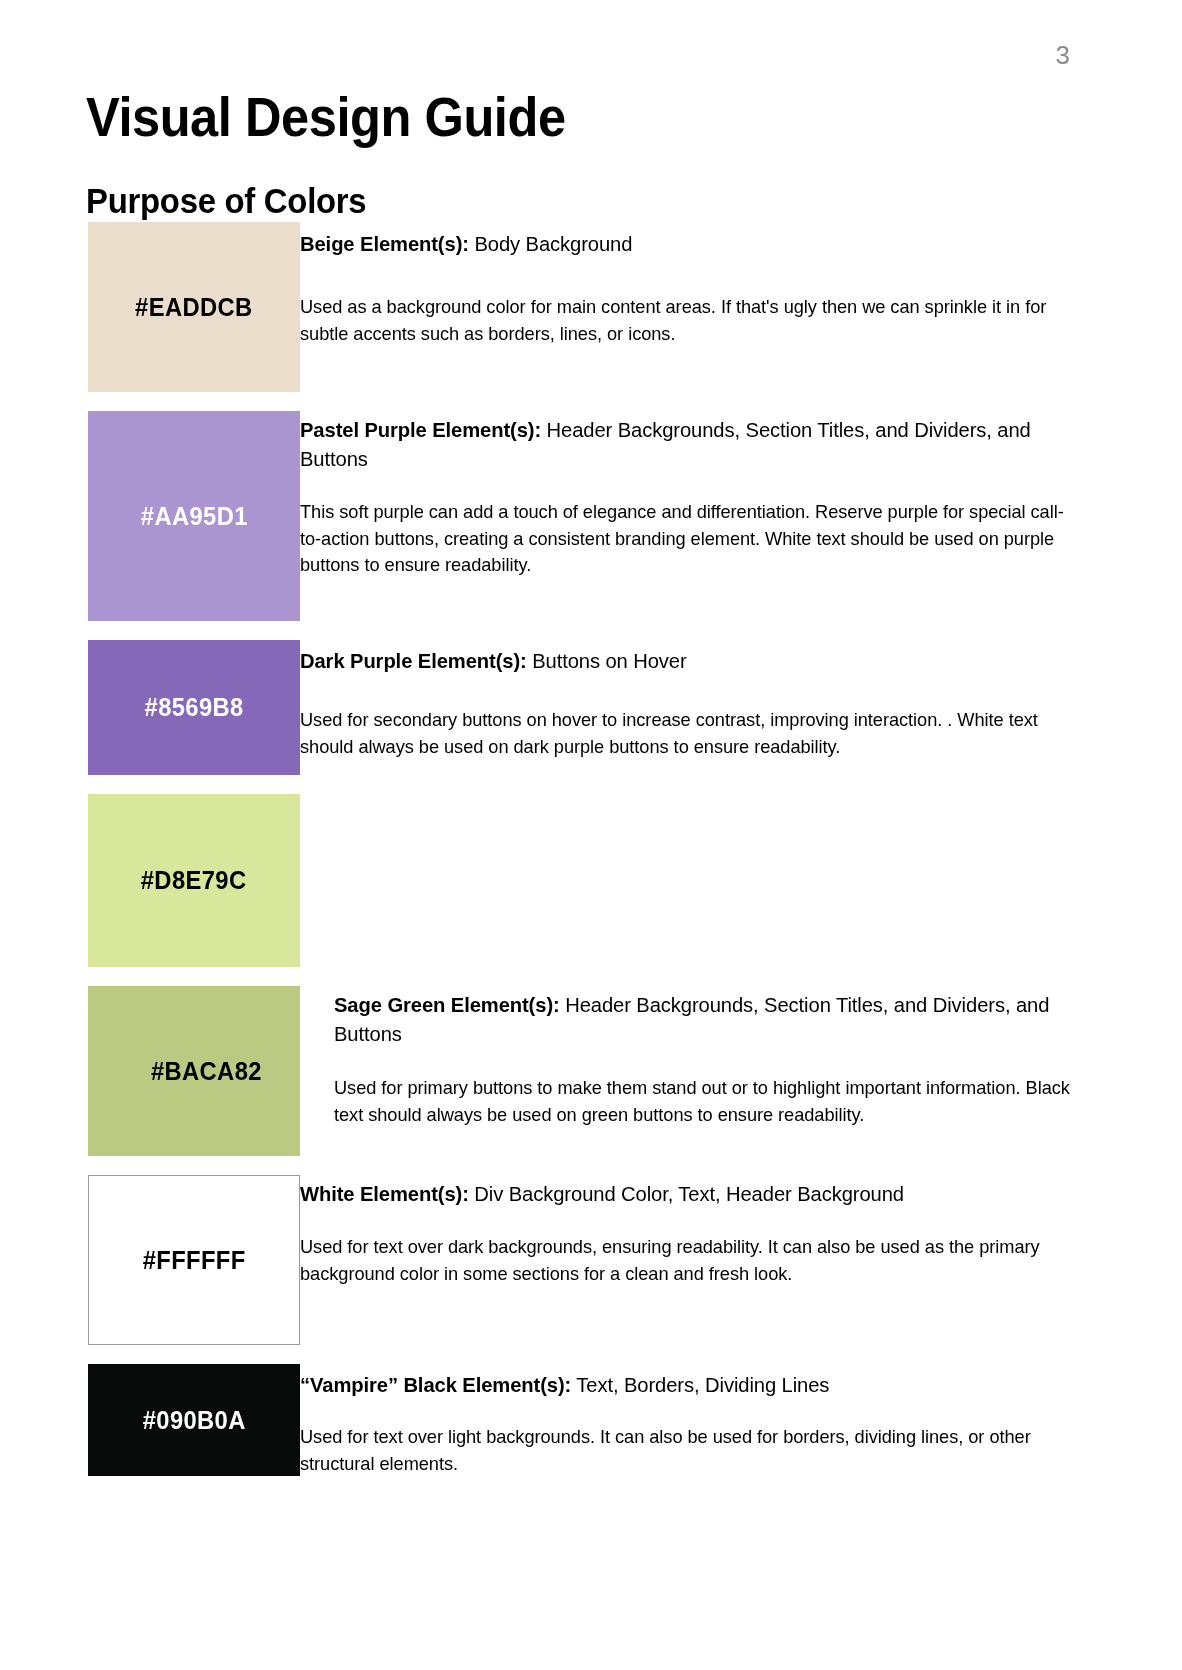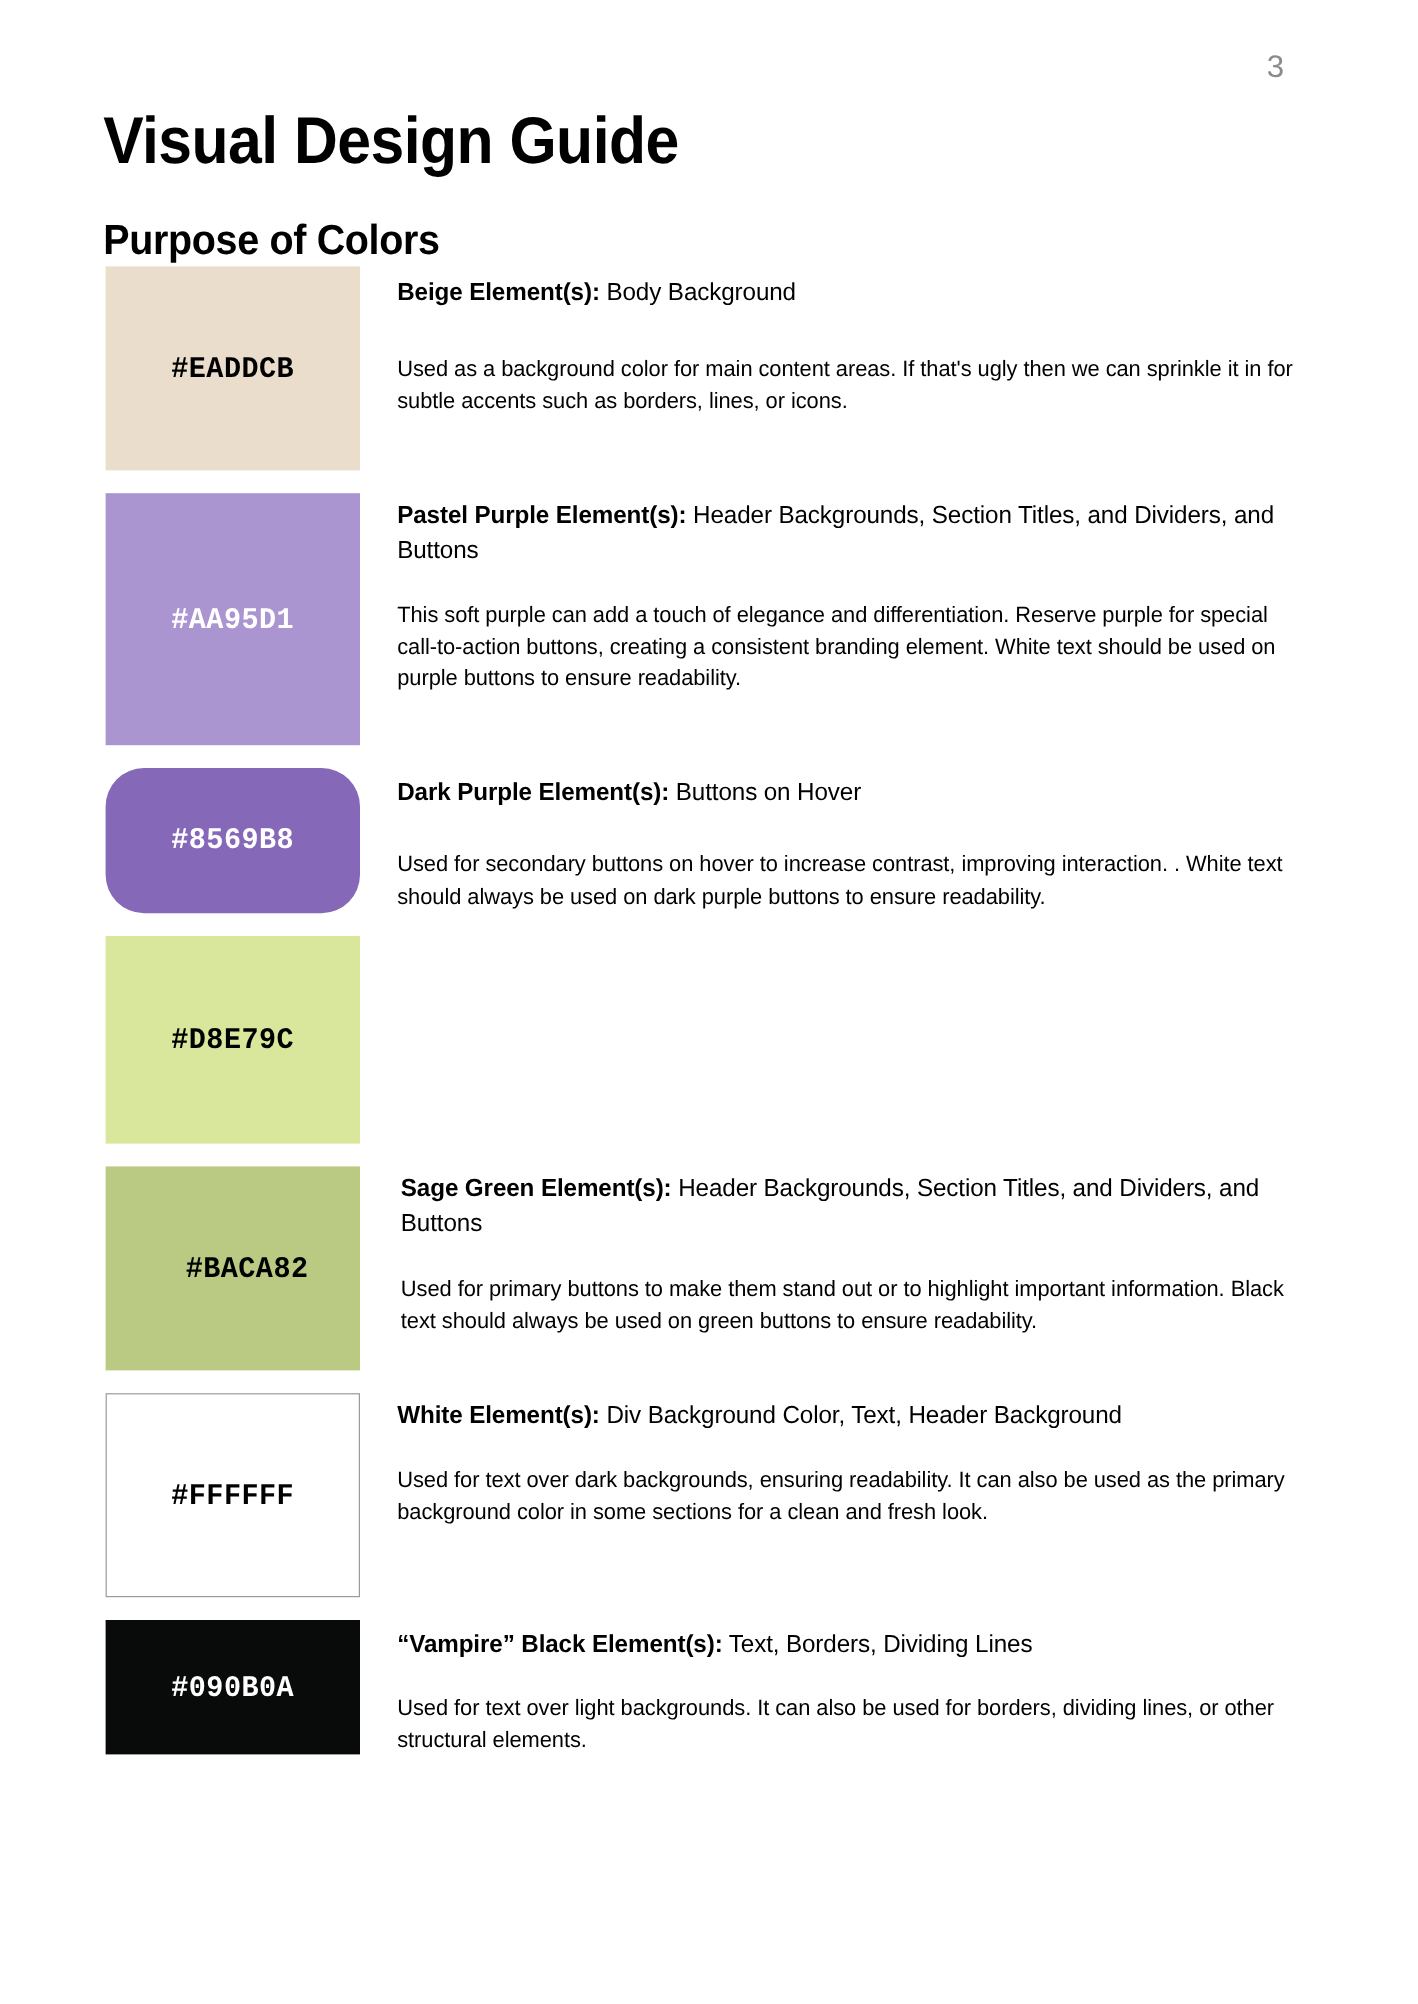--- a/index.html
+++ b/index.html
@@ -78,35 +78,33 @@
     margin-bottom: 19px;
   }
 
   .swatch {
     flex: 0 0 212px;
     width: 212px;
     display: flex;
     align-items: center;
     justify-content: center;
     position: relative;
-    font-family: Liberation Mono, monospace;
   }
 
   .swatch-hex {
     font-size: 25px;
     font-weight: 700;
     letter-spacing: 0.4px;
     transform: scaleX(0.95);
     transform-origin: center;
     white-space: nowrap;
   }
 
   .row-text {
     flex: 1 1 auto;
-    padding-left: 31px;
     padding-right: 92px;
     padding-top: 4px;
   }
 
   .row-heading {
     font-size: 20.5px;
     line-height: 1.42;
     font-weight: 400;
     letter-spacing: -0.1px;
     margin: 0;
@@ -130,21 +128,21 @@
 
   
   .row-0 .swatch { height: 170px; }
   .row-0 .row-heading { margin-top: 3px; }
   .row-0 .row-desc { margin-top: 36px; }
 
   .row-1 .swatch { height: 210px; }
   .row-1 .row-heading { margin-top: 0px; }
   .row-1 .row-desc { margin-top: 26px; }
 
-  .row-2 .swatch { height: 121px; border-radius: 32px; }
+  .row-2 .swatch { height: 135px; }
   .row-2 .row-heading { margin-top: 2px; }
   .row-2 .row-desc { margin-top: 32px; }
 
   .row-3 .swatch { height: 173px; }
   .row-3 .row-heading { margin-top: 2px; }
   .row-3 .row-desc { margin-top: 26px; }
 
   .row-4 .swatch { height: 170px; }
   .row-4 .row-text { padding-left: 34px; }
   .row-4 .row-heading { margin-top: 0px; }

